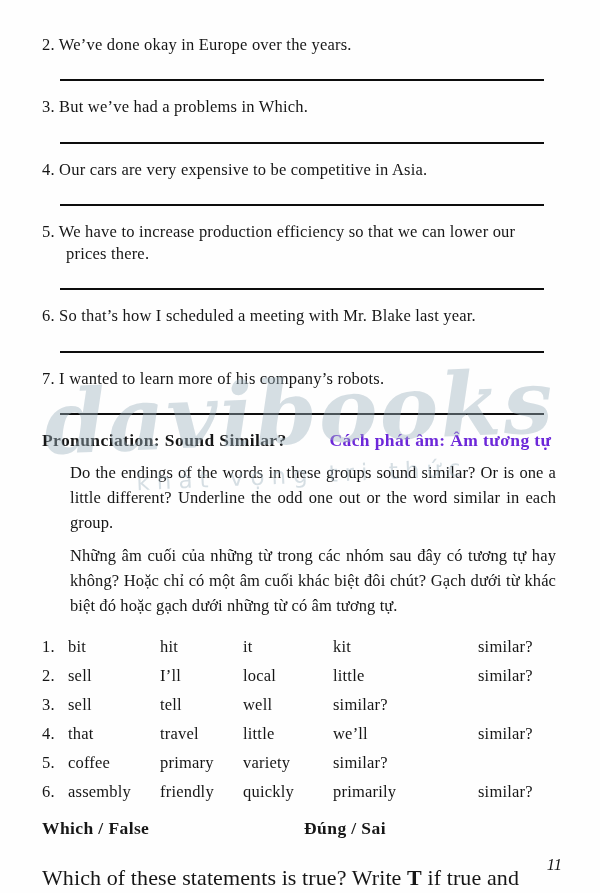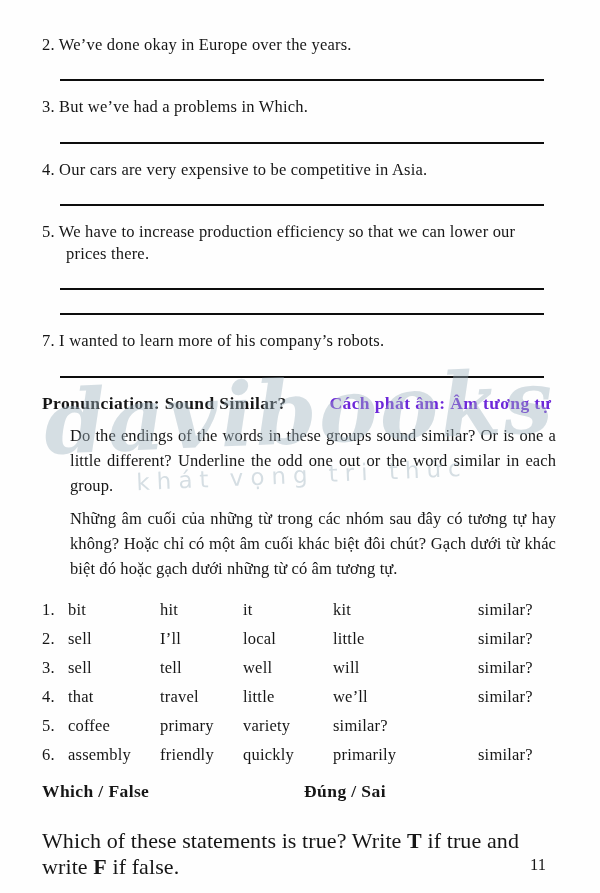--- a/index.html
+++ b/index.html
@@ -82,23 +82,24 @@
   .tf-instruction {
     margin-top: 26px;
     font-size: 22px;
     letter-spacing: 0.1px;
   }
   .tf-instruction b { font-weight: bold; }
 
   
   .page-number {
     position: absolute;
-    right: 54px;
+    right: 38px;
     bottom: 18px;
     font-size: 16.5px;
+    font-style: italic;
   }
 
   
   .watermark {
     position: absolute;
     left: 0;
     top: 368px;
     width: 600px;
     text-align: center;
     transform: rotate(-2.5deg);
@@ -141,20 +142,21 @@
     <div class="ex-text"><span>4.</span> <span>Our cars are very expensive to be competitive in Asia.</span></div>
     <div class="answer-line"></div>
   </div>
 
   <div class="ex-item">
     <div class="ex-text"><span>5.</span> <span>We have to increase production efficiency so that we can lower our prices there.</span></div>
     <div class="answer-line"></div>
   </div>
 
   <div class="ex-item">
+    <div class="ex-text"><span>6.</span> <span>So that’s how I scheduled a meeting with Mr. Blake last year.</span></div>
     <div class="answer-line"></div>
   </div>
 
   <div class="ex-item">
     <div class="ex-text"><span>7.</span> <span>I wanted to learn more of his company’s robots.</span></div>
     <div class="answer-line"></div>
   </div>
 
   <div class="pron-heading">
     <span class="en">Pronunciation: Sound Similar?</span>
@@ -182,21 +184,20 @@
       <span>local</span>
       <span>little</span>
       <span>similar?</span>
     </div>
 
     <div class="word-row">
       <span>3.</span>
       <span>sell</span>
       <span>tell</span>
       <span>well</span>
-      <span>will</span>
       <span>similar?</span>
     </div>
 
     <div class="word-row">
       <span>4.</span>
       <span>that</span>
       <span>travel</span>
       <span>little</span>
       <span>we’ll</span>
       <span>similar?</span>

